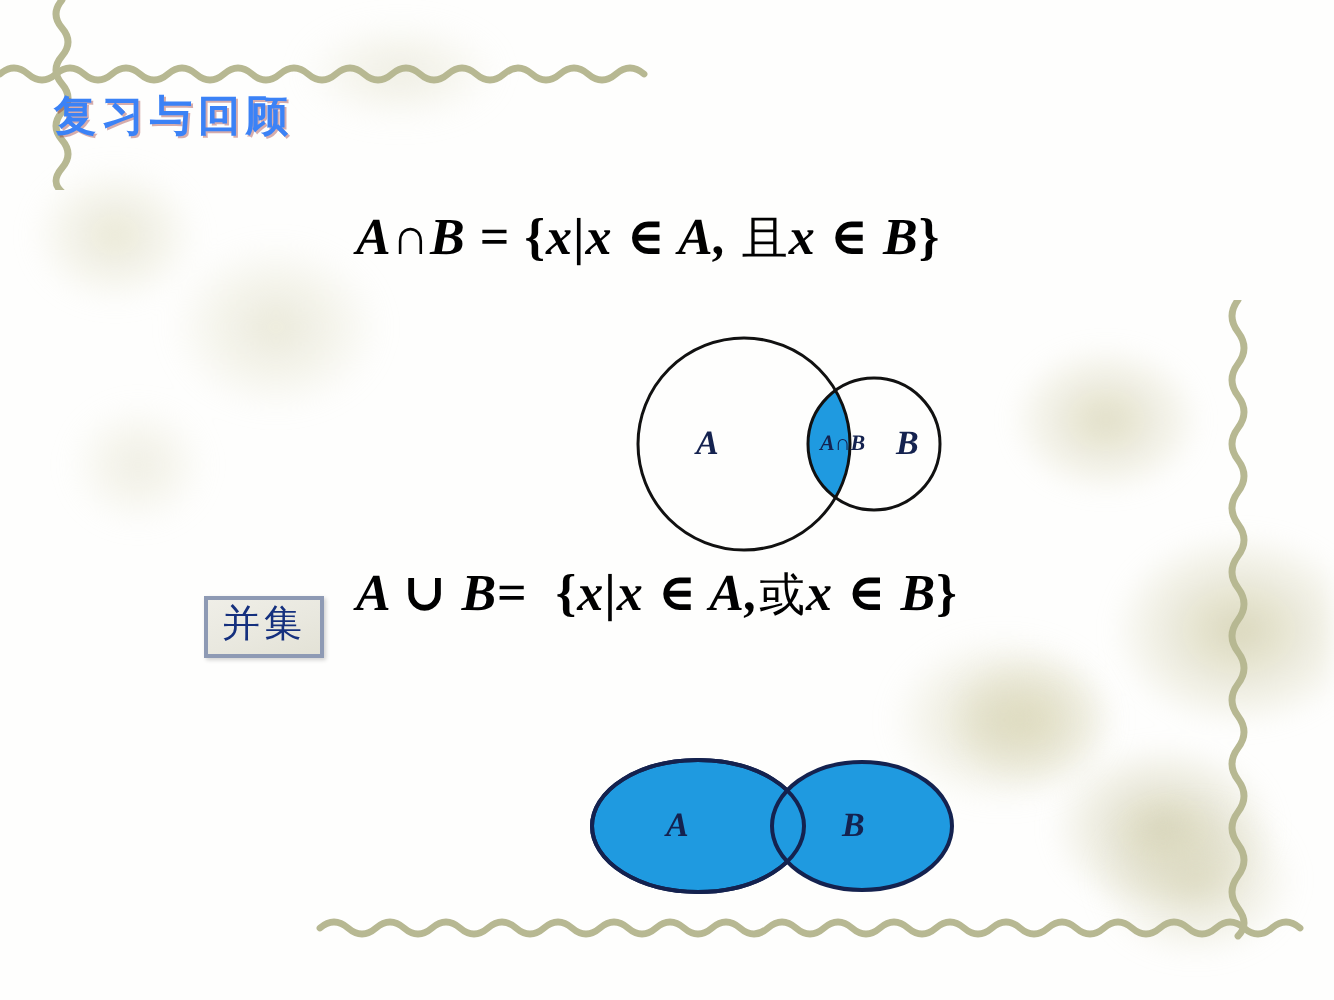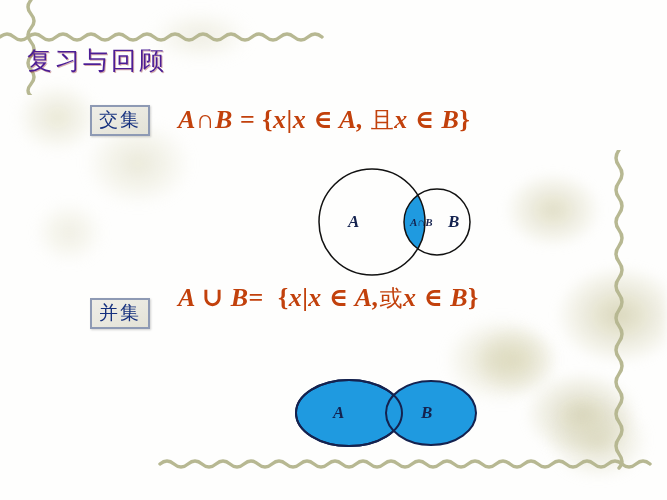--- a/index.html
+++ b/index.html
@@ -72,24 +72,24 @@
   #deco-left-line  { left: 22px; top: 0;    }
   #deco-bottom-line{ left: 0;   top: 455px; }
   #deco-right-line { left: 610px; top: 150px; }
 
   
   #title {
     position: absolute;
     left: 27px;
     top: 44px;
     font-family: "DejaVu Sans", "Liberation Sans", sans-serif;
-    font-size: 25px;
-    font-weight: normal;
+    font-size: 21px;
+    font-weight: bold;
     letter-spacing: 3px;
-    color: #4c1d95;
+    color: #3b82f6;
     text-shadow: 1px 1px 0 rgba(140,20,20,.35);
     white-space: nowrap;
   }
 
   
   .chip {
     position: absolute;
     box-sizing: border-box;
     padding: 2px 7px 3px 7px;
     border: 2px solid #8e9ab4;
@@ -97,26 +97,26 @@
     color: #15307e;
     font-family: "DejaVu Sans", "Liberation Sans", sans-serif;
     font-size: 19px;
     font-weight: 500;
     letter-spacing: 2px;
     line-height: 1.15;
     box-shadow: 1px 1px 2px rgba(0,0,0,.18);
     white-space: nowrap;
   }
   #chip-intersection { left: 90px; top: 105px; }
-  #chip-union        { left: 90px; top: 298px; }
+  #chip-union        { left: 102px; top: 298px; }
 
   
   .formula {
     position: absolute;
-    color: #c2410c;
+    color: #000000;
     font-family: "Liberation Serif", "DejaVu Serif", serif;
     font-size: 26px;
     font-weight: bold;
     font-style: italic;
     white-space: nowrap;
     letter-spacing: .5px;
   }
   .formula .up {
     font-style: normal;
     font-weight: bold;
@@ -168,21 +168,20 @@
   <svg class="deco" id="deco-bottom-line" width="667" height="16">
     <path d="M160,9 q7,-6 14,0 t14,0 t14,0 t14,0 t14,0 t14,0 t14,0 t14,0 t14,0 t14,0 t14,0 t14,0 t14,0 t14,0 t14,0 t14,0 t14,0 t14,0 t14,0 t14,0 t14,0 t14,0 t14,0 t14,0 t14,0 t14,0 t14,0 t14,0 t14,0 t14,0 t14,0 t14,0 t14,0 t14,0 t14,0" fill="none" stroke="#b7b892" stroke-width="3.4" stroke-linecap="round"></path>
   </svg>
 
   <svg class="deco" id="deco-right-line" width="18" height="320">
     <path d="M9,0 q-6,8 0,16 t0,16 t0,16 t0,16 t0,16 t0,16 t0,16 t0,16 t0,16 t0,16 t0,16 t0,16 t0,16 t0,16 t0,16 t0,16 t0,16 t0,16 t0,16 t0,14" fill="none" stroke="#b7b892" stroke-width="3.4" stroke-linecap="round"></path>
   </svg>
 
   <div id="title">复习与回顾</div>
 
-  <div class="chip" id="chip-intersection">交集</div>
 
   <div class="formula" id="formula-intersection">
     <span>A∩B</span><span class="up">&nbsp;</span><span class="up">=</span>&nbsp;<span class="up">{</span><span>x</span><span class="up">|</span><span>x ∈ A,</span>&nbsp;<span class="cjk">且</span><span>x ∈ B</span><span class="up">}</span>
   </div>
 
   <div class="venn" id="venn-intersection">
     <svg width="200" height="130" viewBox="0 0 200 130">
       <defs>
         <clipPath id="clipA">
           <circle cx="72" cy="62" r="53"></circle>

